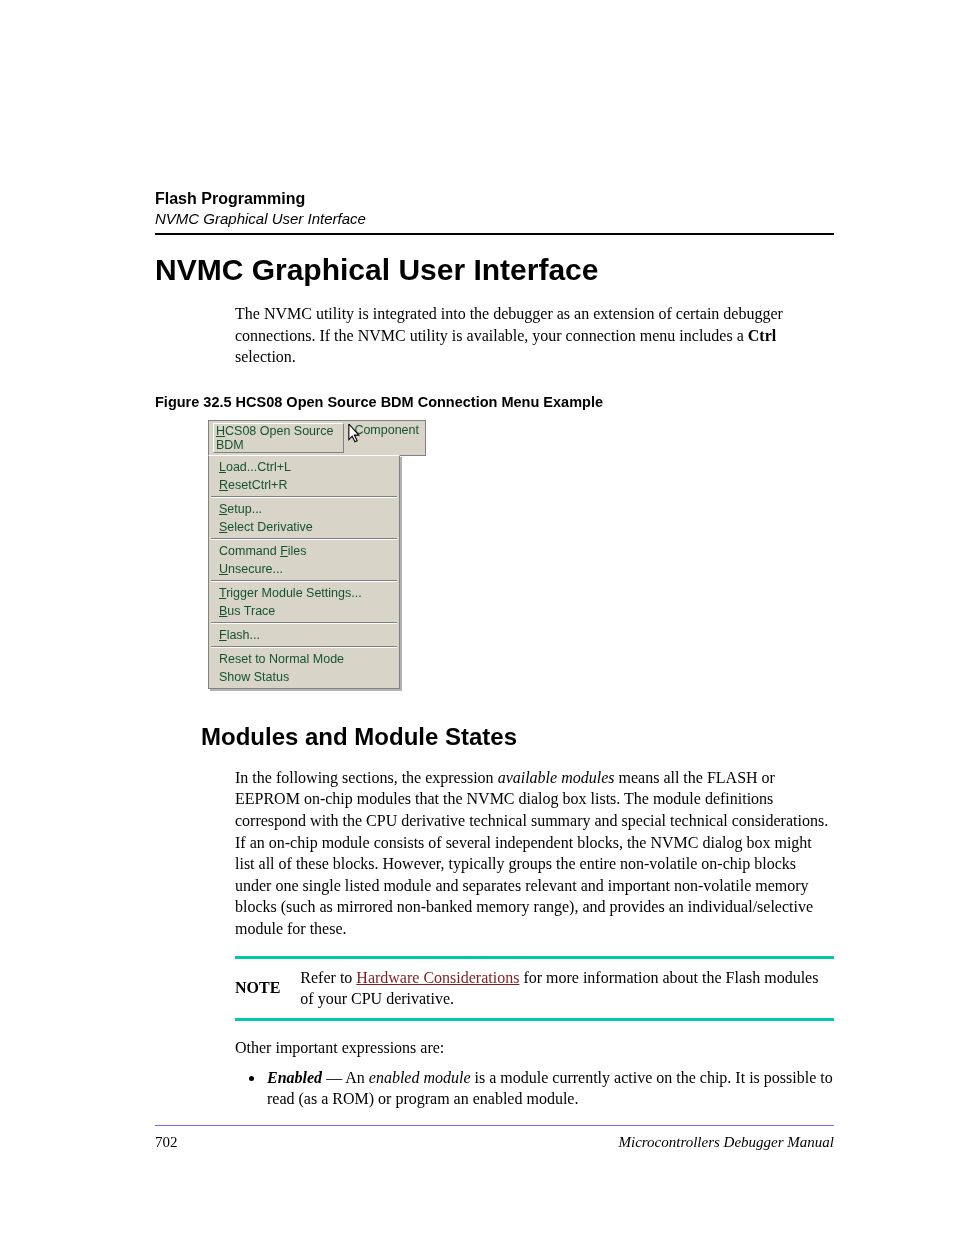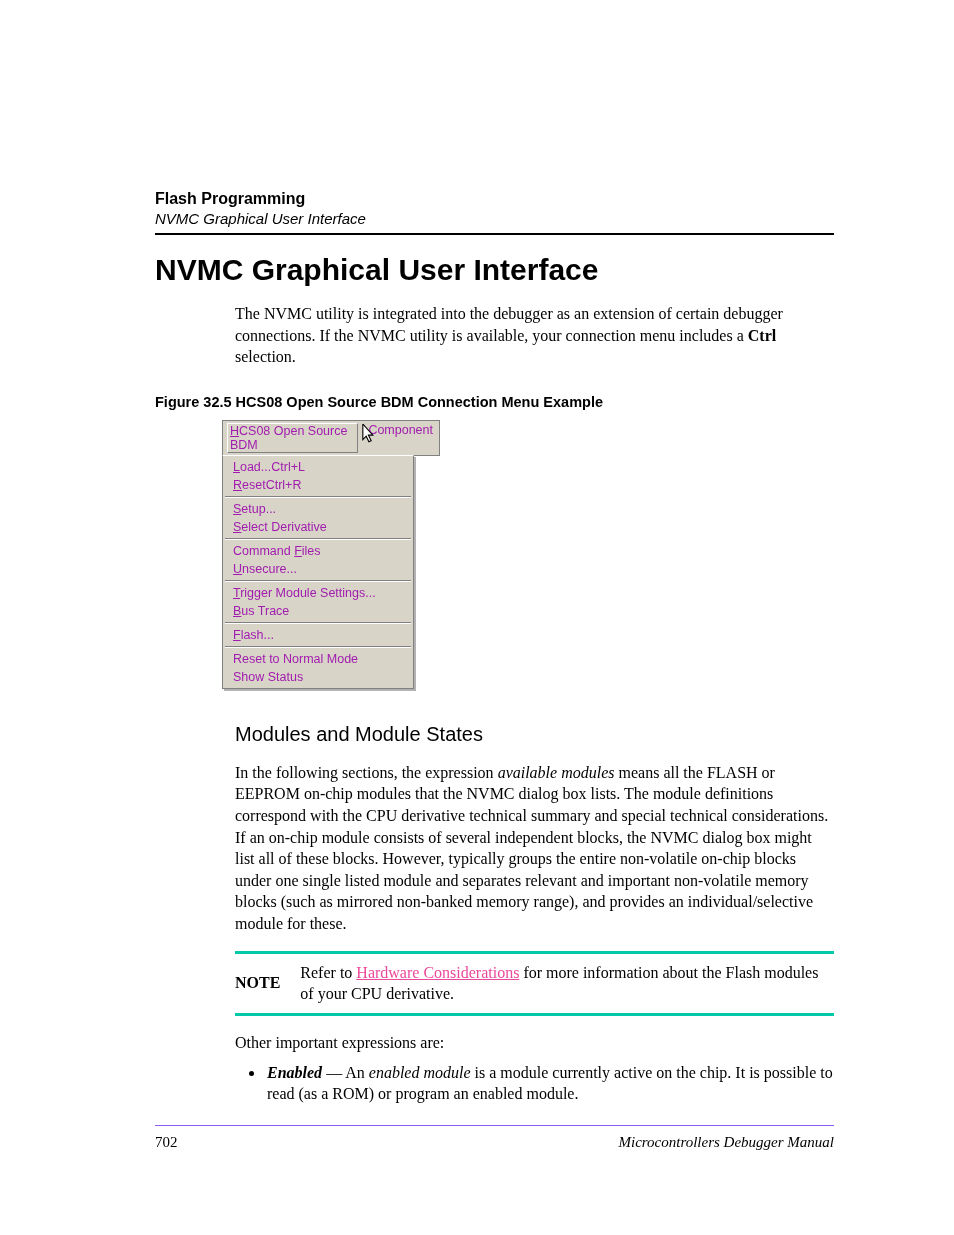--- a/index.html
+++ b/index.html
@@ -48,25 +48,25 @@
   }
   .intro b { font-weight: bold; }
   .figcap {
     font-family: Arial, Helvetica, sans-serif;
     font-weight: bold;
     font-size: 14.5px;
     margin-bottom: 10px;
   }
   
   .menu-shot {
-    margin-left: 67px;
+    margin-left: 53px;
     margin-bottom: 34px;
     font-family: "Tahoma", "MS Sans Serif", Arial, sans-serif;
     font-size: 12.5px;
-    color: #a21caf;
+    color: #14532d;
     width: 218px;
     position: relative;
   }
   .menubar {
     background: #d8d4c8;
     border: 1px solid #808080;
     padding: 2px 4px;
     display: flex;
     gap: 8px;
   }
@@ -103,23 +103,23 @@
   }
   .cursor {
     position: absolute;
     top: 4px;
     left: 140px;
     pointer-events: none;
   }
   .cursor svg { width: 15px; height: 20px; }
   h2.subhead {
     font-family: Arial, Helvetica, sans-serif;
-    font-weight: normal;
-    font-size: 20px;
-    margin: 0 0 10px 80px;
+    font-weight: bold;
+    font-size: 24px;
+    margin: 0 0 10px 46px;
   }
   .body-para {
     margin-left: 80px;
     font-size: 16px;
     line-height: 1.35;
     margin-bottom: 16px;
   }
   .body-para em { font-style: italic; }
   .note-box {
     margin-left: 80px;
@@ -131,21 +131,21 @@
     margin-bottom: 18px;
     display: flex;
     gap: 20px;
     align-items: center;
   }
   .note-label {
     font-weight: bold;
     flex: 0 0 auto;
   }
   .note-text { flex: 1; }
-  .note-text a { color: #ec4899; text-decoration: underline; }
+  .note-text a { color: #7f1d1d; text-decoration: underline; }
   .list-intro {
     margin-left: 80px;
     font-size: 16px;
     margin-bottom: 10px;
   }
   ul.expr-list {
     margin: 0 0 0 110px;
     padding: 0;
     font-size: 16px;
     line-height: 1.35;

